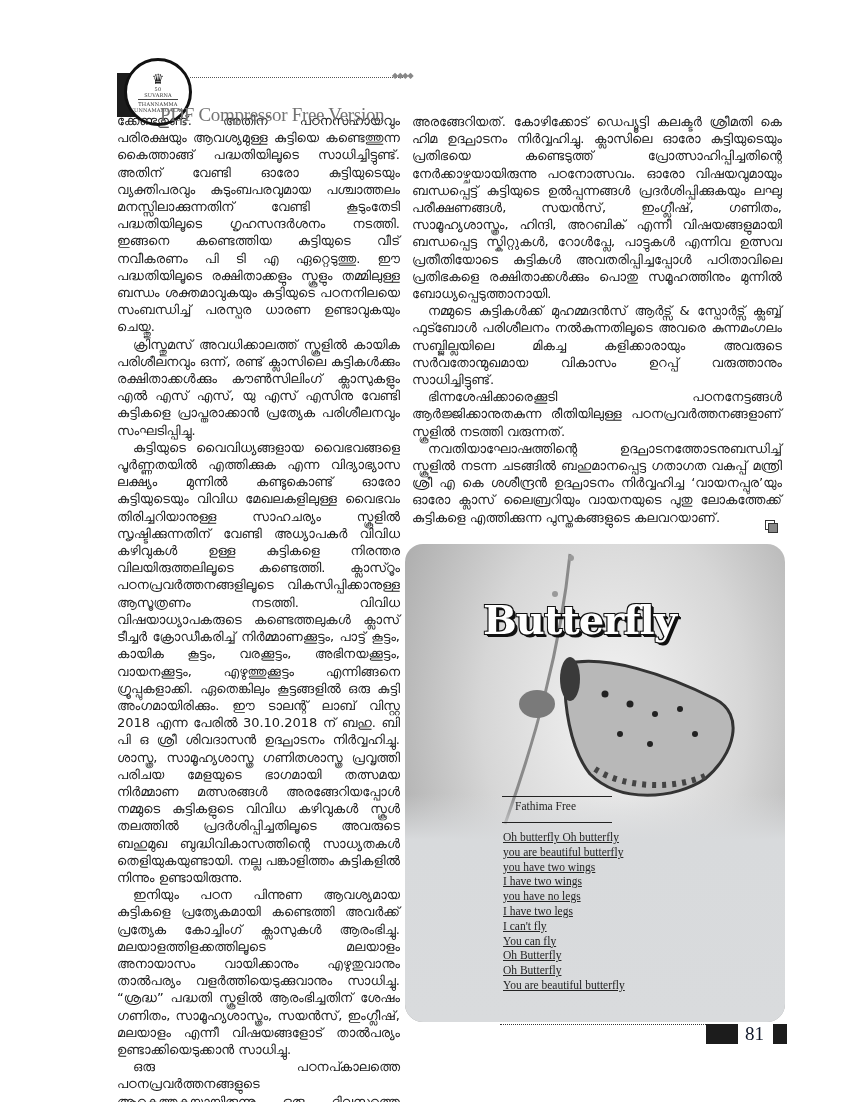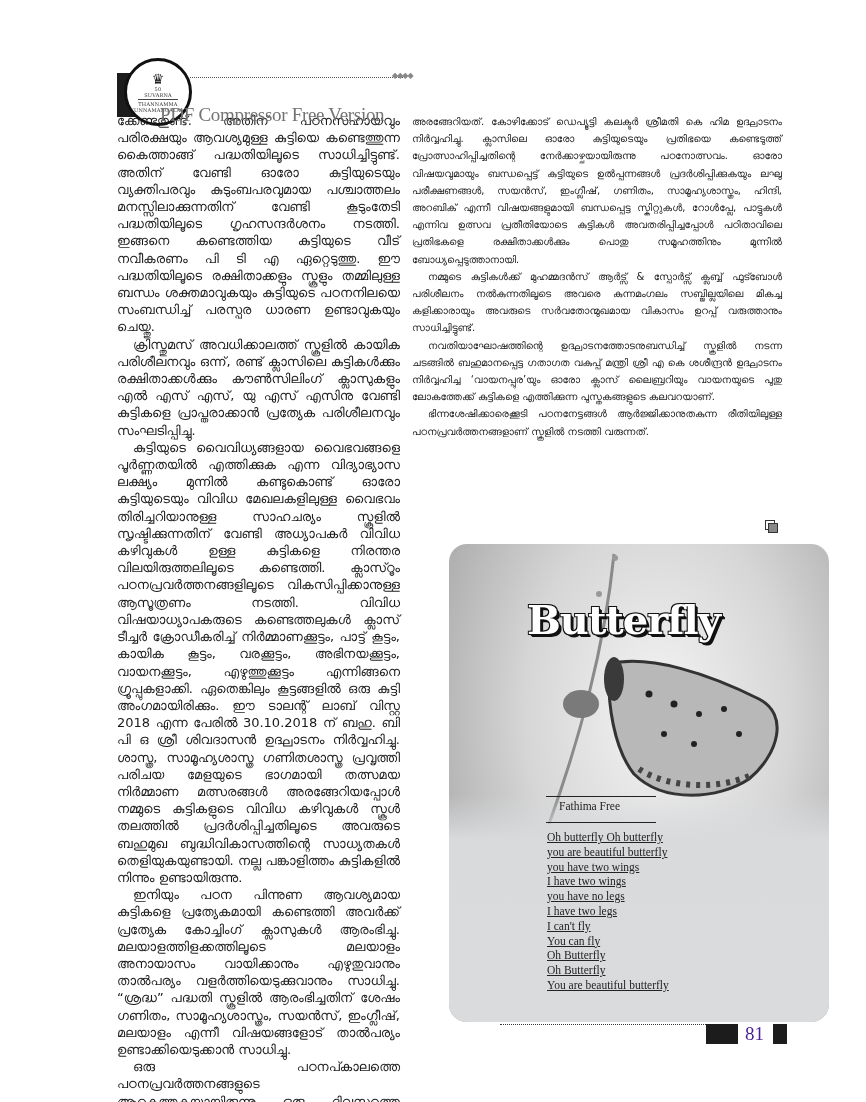--- a/index.html
+++ b/index.html
@@ -7,40 +7,40 @@
     .header-block { position: absolute; left: 117px; top: 73px; width: 22px; height: 44px; background: #1c1c1c; }
     .logo-circle { position: absolute; left: 124px; top: 58px; width: 62px; height: 62px; border-radius: 50%; border: 3px solid #111; background: #fff; display: flex; flex-direction: column; align-items: center; justify-content: center; overflow: hidden; }
     .logo-crown { font-size: 14px; line-height: 14px; color: #222; }
     .logo-text { font-family: "DejaVu Serif", serif; font-size: 5px; line-height: 6px; color: #333; text-align: center; letter-spacing: 0.2px; }
     .logo-line { width: 40px; height: 1px; background: #444; margin: 1px 0; }
     .header-dots { position: absolute; left: 190px; top: 77px; width: 215px; border-top: 1px dotted #555; height: 0; }
     .header-diamonds { position: absolute; left: 392px; top: 71px; font-size: 8px; letter-spacing: -1px; color: #888; }
     .watermark { position: absolute; left: 160px; top: 104px; font-family: "Liberation Serif", serif; font-weight: normal; font-size: 19px; color: #737373; white-space: nowrap; letter-spacing: -0.3px; z-index: 5; }
     .col { position: absolute; font-size: 13px; line-height: 17.2px; text-align: justify; }
     .col-left { left: 117px; top: 112px; width: 283px; }
-    .col-right { left: 412px; top: 113px; width: 370px; font-size: 10px; }
+    .col-right { left: 412px; top: 113px; width: 370px; font-size: 13px; }
     .col p { margin: 0; text-indent: 16px; }
     .col p.no-indent { text-indent: 0; }
     .end-mark { position: absolute; left: 765px; top: 520px; width: 12px; height: 12px; }
     .end-mark .back { position: absolute; left: 0; top: 0; width: 8px; height: 8px; border: 1px solid #333; background: #fff; }
     .end-mark .front { position: absolute; left: 3px; top: 3px; width: 8px; height: 8px; border: 1px solid #333; background: #888; }
     .poem-box { position: absolute; left: 405px; top: 544px; width: 380px; height: 478px; border-radius: 18px 18px 18px 18px; overflow: hidden;
-      background: radial-gradient(ellipse at 55% 35%, #f4f4f4 0%, #d6d6d6 45%, #a8a8a8 85%, #9a9a9a 100%); margin-left: 44px; }
+      background: radial-gradient(ellipse at 55% 35%, #f4f4f4 0%, #d6d6d6 45%, #a8a8a8 85%, #9a9a9a 100%); }
     .poem-lower { position: absolute; left: 0; top: 250px; width: 100%; height: 228px; background: linear-gradient(to bottom, rgba(214,216,218,0) 0%, #d8dadc 20%, #d9dbdd 100%); }
     .stem { position: absolute; left: 0; top: 0; width: 100%; height: 100%; }
     .poem-title { position: absolute; left: 78px; top: 52px; font-family: "DejaVu Serif", serif; font-weight: bold; font-size: 40px; color: #ffffff; letter-spacing: -1px;
       text-shadow: -1px -1px 0 #111, 1px -1px 0 #111, -1px 1px 0 #111, 1px 1px 0 #111, 3px 3px 0 #111, 2px 2px 0 #111; }
     .author-rule-top { position: absolute; left: 97px; top: 252px; width: 110px; height: 1px; background: #222; }
     .author { position: absolute; left: 110px; top: 256px; font-family: "Liberation Serif", serif; font-size: 11.5px; color: #222; }
     .author-rule-bottom { position: absolute; left: 97px; top: 278px; width: 110px; height: 1px; background: #222; }
     .poem-lines { position: absolute; left: 98px; top: 286px; font-family: "Liberation Serif", serif; font-size: 11.5px; line-height: 14.8px; color: #222; text-decoration: underline; }
     .poem-line { white-space: nowrap; }
     .footer-dots { position: absolute; left: 500px; top: 1024px; width: 206px; border-top: 1px dotted #333; }
     .footer-block-left { position: absolute; left: 706px; top: 1024px; width: 32px; height: 20px; background: #1c1c1c; }
-    .page-number { position: absolute; left: 745px; top: 1023px; font-family: "Liberation Serif", serif; font-size: 19px; color: #4c1d95; }
+    .page-number { position: absolute; left: 745px; top: 1023px; font-family: "Liberation Serif", serif; font-size: 19px; color: #0f172a; }
     .footer-block-right { position: absolute; left: 773px; top: 1024px; width: 14px; height: 20px; background: #1c1c1c; }
   </style>
 </head>
 <body>
 
 <div class="header-block"></div>
 <div class="logo-circle">
   <div class="logo-crown">♛</div>
   <div class="logo-text">50</div>
   <div class="logo-text">SUVARNA</div>
@@ -56,22 +56,22 @@
   <p class="no-indent">ക്കേണ്ടതുണ്ട്. അതിന് പഠനസഹായവും പരിരക്ഷയും ആവശ്യമുള്ള കുട്ടിയെ കണ്ടെത്തുന്ന കൈത്താങ്ങ് പദ്ധതിയിലൂടെ സാധിച്ചിട്ടുണ്ട്. അതിന് വേണ്ടി ഓരോ കുട്ടിയുടെയും വ്യക്തിപരവും കുടുംബപരവുമായ പശ്ചാത്തലം മനസ്സിലാക്കുന്നതിന് വേണ്ടി കൂടുംതേടി പദ്ധതിയിലൂടെ ഗൃഹസന്ദർശനം നടത്തി. ഇങ്ങനെ കണ്ടെത്തിയ കുട്ടിയുടെ വീട് നവീകരണം പി ടി എ ഏറ്റെടുത്തു. ഈ പദ്ധതിയിലൂടെ രക്ഷിതാക്കളും സ്കൂളും തമ്മിലുള്ള ബന്ധം ശക്തമാവുകയും കുട്ടിയുടെ പഠനനിലയെ സംബന്ധിച്ച് പരസ്പര ധാരണ ഉണ്ടാവുകയും ചെയ്തു.</p>
   <p>ക്രിസ്തുമസ് അവധിക്കാലത്ത് സ്കൂളിൽ കായിക പരിശീലനവും ഒന്ന്, രണ്ട് ക്ലാസിലെ കുട്ടികൾക്കും രക്ഷിതാക്കൾക്കും കൗൺസിലിംഗ് ക്ലാസുകളും എൽ എസ് എസ്, യു എസ് എസിനു വേണ്ടി കുട്ടികളെ പ്രാപ്തരാക്കാൻ പ്രത്യേക പരിശീലനവും സംഘടിപ്പിച്ചു.</p>
   <p>കുട്ടിയുടെ വൈവിധ്യങ്ങളായ വൈഭവങ്ങളെ പൂർണ്ണതയിൽ എത്തിക്കുക എന്ന വിദ്യാഭ്യാസ ലക്ഷ്യം മുന്നിൽ കണ്ടുകൊണ്ട് ഓരോ കുട്ടിയുടെയും വിവിധ മേഖലകളിലുള്ള വൈഭവം തിരിച്ചറിയാനുള്ള സാഹചര്യം സ്കൂളിൽ സൃഷ്ടിക്കുന്നതിന് വേണ്ടി അധ്യാപകർ വിവിധ കഴിവുകൾ ഉള്ള കുട്ടികളെ നിരന്തര വിലയിരുത്തലിലൂടെ കണ്ടെത്തി. ക്ലാസ്റൂം പഠനപ്രവർത്തനങ്ങളിലൂടെ വികസിപ്പിക്കാനുള്ള ആസൂത്രണം നടത്തി. വിവിധ വിഷയാധ്യാപകരുടെ കണ്ടെത്തലുകൾ ക്ലാസ് ടീച്ചർ ക്രോഡീകരിച്ച് നിർമ്മാണക്കൂട്ടം, പാട്ട് കൂട്ടം, കായിക കൂട്ടം, വരക്കൂട്ടം, അഭിനയക്കൂട്ടം, വായനക്കൂട്ടം, എഴുത്തുക്കൂട്ടം എന്നിങ്ങനെ ഗ്രൂപ്പുകളാക്കി. ഏതെങ്കിലും കൂട്ടങ്ങളിൽ ഒരു കുട്ടി അംഗമായിരിക്കും. ഈ ടാലന്റ് ലാബ് വിസ്റ്റ 2018 എന്ന പേരിൽ 30.10.2018 ന് ബഹു. ബി പി ഒ ശ്രീ ശിവദാസൻ ഉദ്ഘാടനം നിർവ്വഹിച്ചു. ശാസ്ത്ര, സാമൂഹ്യശാസ്ത്ര ഗണിതശാസ്ത്ര പ്രവൃത്തി പരിചയ മേളയുടെ ഭാഗമായി തത്സമയ നിർമ്മാണ മത്സരങ്ങൾ അരങ്ങേറിയപ്പോൾ നമ്മുടെ കുട്ടികളുടെ വിവിധ കഴിവുകൾ സ്കൂൾ തലത്തിൽ പ്രദർശിപ്പിച്ചതിലൂടെ അവരുടെ ബഹുമുഖ ബുദ്ധിവികാസത്തിന്റെ സാധ്യതകൾ തെളിയുകയുണ്ടായി. നല്ല പങ്കാളിത്തം കുട്ടികളിൽ നിന്നും ഉണ്ടായിരുന്നു.</p>
   <p>ഇനിയും പഠന പിന്നുണ ആവശ്യമായ കുട്ടികളെ പ്രത്യേകമായി കണ്ടെത്തി അവർക്ക് പ്രത്യേക കോച്ചിംഗ് ക്ലാസുകൾ ആരംഭിച്ചു. മലയാളത്തിളക്കത്തിലൂടെ മലയാളം അനായാസം വായിക്കാനും എഴുതുവാനും താൽപര്യം വളർത്തിയെടുക്കുവാനും സാധിച്ചു. “ശ്രദ്ധ” പദ്ധതി സ്കൂളിൽ ആരംഭിച്ചതിന് ശേഷം ഗണിതം, സാമൂഹ്യശാസ്ത്രം, സയൻസ്, ഇംഗ്ലീഷ്, മലയാളം എന്നീ വിഷയങ്ങളോട് താൽപര്യം ഉണ്ടാക്കിയെടുക്കാൻ സാധിച്ചു.</p>
   <p>ഒരു പഠനപ്കാലത്തെ പഠനപ്രവർത്തനങ്ങളുടെ ആകെത്തുകയായിരുന്നു ഒരു ദിവസത്തെ പഠനോത്സവമായി ഫിബ്രുവരി 5ന്</p>
 </div>
 
 <div class="col col-right">
   <p class="no-indent">അരങ്ങേറിയത്. കോഴിക്കോട് ഡെപ്യൂട്ടി കലക്ടർ ശ്രീമതി കെ ഹിമ ഉദ്ഘാടനം നിർവ്വഹിച്ചു. ക്ലാസിലെ ഓരോ കുട്ടിയുടെയും പ്രതിഭയെ കണ്ടെടുത്ത് പ്രോത്സാഹിപ്പിച്ചതിന്റെ നേർക്കാഴ്ചയായിരുന്നു പഠനോത്സവം. ഓരോ വിഷയവുമായും ബന്ധപ്പെട്ട് കുട്ടിയുടെ ഉൽപ്പന്നങ്ങൾ പ്രദർശിപ്പിക്കുകയും ലഘു പരീക്ഷണങ്ങൾ, സയൻസ്, ഇംഗ്ലീഷ്, ഗണിതം, സാമൂഹ്യശാസ്ത്രം, ഹിന്ദി, അറബിക് എന്നീ വിഷയങ്ങളുമായി ബന്ധപ്പെട്ട സ്കിറ്റുകൾ, റോൾപ്ലേ, പാട്ടുകൾ എന്നിവ ഉത്സവ പ്രതീതിയോടെ കുട്ടികൾ അവതരിപ്പിച്ചപ്പോൾ പഠിതാവിലെ പ്രതിഭകളെ രക്ഷിതാക്കൾക്കും പൊതു സമൂഹത്തിനും മുന്നിൽ ബോധ്യപ്പെടുത്താനായി.</p>
   <p>നമ്മുടെ കുട്ടികൾക്ക് മുഹമ്മദൻസ് ആർട്സ് &amp; സ്പോർട്സ് ക്ലബ്ബ് ഫുട്ബോൾ പരിശീലനം നൽകുന്നതിലൂടെ അവരെ കുന്നമംഗലം സബ്ജില്ലയിലെ മികച്ച കളിക്കാരായും അവരുടെ സർവതോന്മുഖമായ വികാസം ഉറപ്പ് വരുത്താനും സാധിച്ചിട്ടുണ്ട്.</p>
+  <p>ഭിന്നശേഷിക്കാരെക്കൂടി പഠനനേട്ടങ്ങൾ ആർജ്ജിക്കാനുതകുന്ന രീതിയിലുള്ള പഠനപ്രവർത്തനങ്ങളാണ് സ്കൂളിൽ നടത്തി വരുന്നത്.</p>
   <p>നവതിയാഘോഷത്തിന്റെ ഉദ്ഘാടനത്തോടനുബന്ധിച്ച് സ്കൂളിൽ നടന്ന ചടങ്ങിൽ ബഹുമാനപ്പെട്ട ഗതാഗത വകുപ്പ് മന്ത്രി ശ്രീ എ കെ ശശീന്ദ്രൻ ഉദ്ഘാടനം നിർവ്വഹിച്ച ‘വായനപ്പുര’യും ഓരോ ക്ലാസ് ലൈബ്രറിയും വായനയുടെ പുതു ലോകത്തേക്ക് കുട്ടികളെ എത്തിക്കുന്ന പുസ്തകങ്ങളുടെ കലവറയാണ്.</p>
-  <p>ഭിന്നശേഷിക്കാരെക്കൂടി പഠനനേട്ടങ്ങൾ ആർജ്ജിക്കാനുതകുന്ന രീതിയിലുള്ള പഠനപ്രവർത്തനങ്ങളാണ് സ്കൂളിൽ നടത്തി വരുന്നത്.</p>
 </div>
 
 <div class="end-mark">
   <div class="back"></div>
   <div class="front"></div>
 </div>
 
 <div class="poem-box">
   <svg class="stem" viewBox="0 0 380 478">
     <path d="M165 10 C160 60 150 110 140 150 C130 190 118 230 100 280" stroke="#8a8a8a" stroke-width="3" fill="none"></path>

